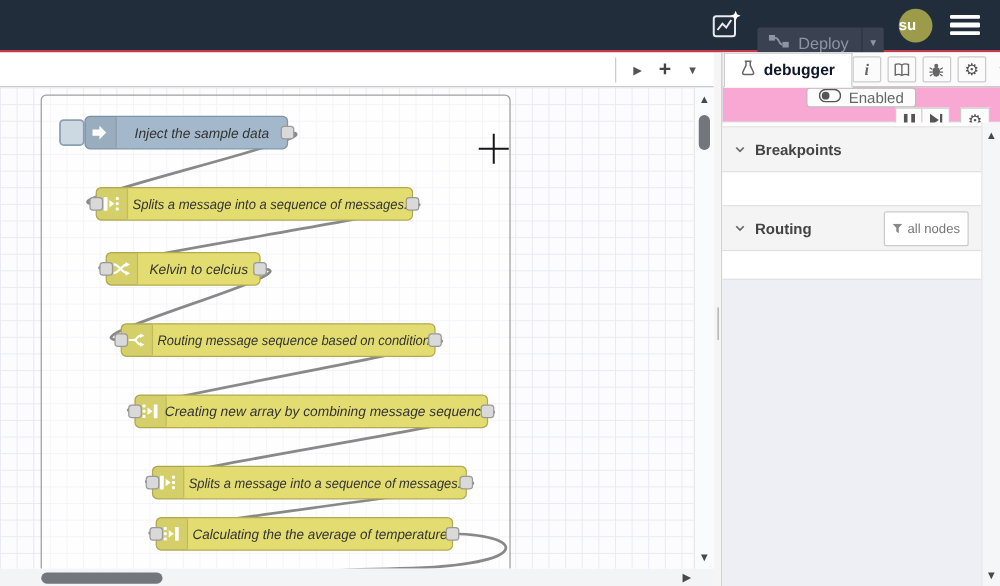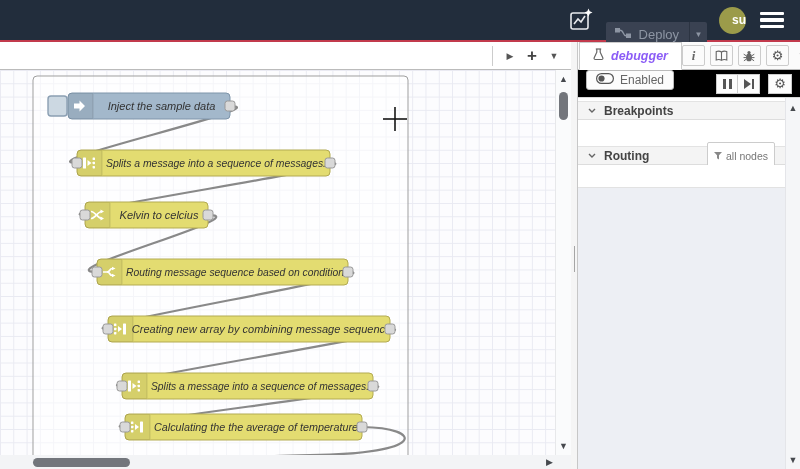--- a/index.html
+++ b/index.html
@@ -5,21 +5,21 @@
   * { box-sizing: border-box; margin: 0; padding: 0; }
   html,body { width:800px; height:469px; overflow:hidden; font-family:"Liberation Sans",sans-serif; background:#fff; }
 
   
   .header { height:40px; background:#222d3c; display:flex; align-items:center; justify-content:flex-end; gap:12px; padding-right:14px; }
   .red-line { height:2px; background:#c23a4c; }
   .hdr-btn { display:flex; align-items:center; justify-content:center; cursor:pointer; }
   .deploy-btn { display:flex; align-items:center; height:26px; background:#3a4252; border-radius:2px; color:#8d95a3; font-size:13px;margin-top:29px; }
   .deploy-main { display:flex; align-items:center; gap:7px; padding:0 10px 0 9px; }
   .deploy-caret { width:18px; align-self:stretch; display:flex; align-items:center; justify-content:center; border-left:1px solid #2c3442; font-size:8px; color:#8d95a3; }
-  .avatar { width:27px; height:27px; border-radius:50%; display:flex; align-items:center; justify-content:flex-end; color:#fff; font-size:12px; font-weight:bold; }
+  .avatar { width:27px; height:27px; border-radius:50%; display:flex; align-items:center; justify-content:flex-start; color:#fff; font-size:12px; font-weight:bold; }
   .hamburger { display:flex; flex-direction:column; gap:3px; padding:4px 2px; }
   .hamburger span { display:block; width:24px; height:3.5px; background:#fff; border-radius:1px; }
 
   
   .workspace { display:flex; height:427px; }
   .editor { width:571px; display:flex; flex-direction:column; }
 
   .tabbar { height:28px; background:#ffffff; border-bottom:1px solid #bbb; display:flex; align-items:center; justify-content:flex-end; padding-right:6px; }
   .tb-sep { width:1px; height:20px; background:#ccc; margin-right:6px; }
   .tb-btn { width:22px; height:22px; display:flex; align-items:center; justify-content:center; color:#555; cursor:pointer; }
@@ -41,40 +41,40 @@
   .hscroll { height:14px; background:#f3f4f6; position:relative; }
   .hthumb { position:absolute; left:33px; top:2.5px; width:97px; height:9px; background:#73767c; border-radius:5px; }
   .hscroll .arr { position:absolute; right:18px; top:2px; font-size:9px; color:#46494e; }
 
   .splitter { width:7px; background:#f5f5f5; border-right:1px solid #c7c7c7; position:relative; }
   .splitter .handle { position:absolute; left:3px; top:204px; width:1px; height:26px; background:#a5a5a5; }
 
   
   .sidebar { flex:1; display:flex; flex-direction:column; background:#fff; min-width:0; }
   .sb-tabbar { height:28px; background:#fbfbfb; border-bottom:1px solid #bbb; display:flex; align-items:center; }
-  .sb-tab { height:28px; display:flex; align-items:center; gap:7px; padding:0 13px; background:#fff; border:1px solid #ccc; border-bottom:1px solid #fff; margin-left:1px; margin-bottom:-1px; font-size:12.5px; font-weight:bold; color:#8b5cf6; position:relative; z-index:2; cursor:pointer;font-style:italic; }
+  .sb-tab { height:28px; display:flex; align-items:center; gap:7px; padding:0 13px; background:#fff; border:1px solid #ccc; border-bottom:1px solid #fff; margin-left:1px; margin-bottom:-1px; font-size:12.5px; font-weight:bold; color:#0f172a; position:relative; z-index:2; cursor:pointer; }
   .sb-tab-icons { margin-left:auto; display:flex; align-items:center; gap:5px; padding-right:7px; }
   .icon-tab { width:23px; height:21px; border:1px solid #ccc; border-radius:2px; background:#fbfbfb; display:flex; align-items:center; justify-content:center; color:#666; cursor:pointer; font-size:12px; }
   .icon-tab.info-g { font-family:"Liberation Serif",serif; font-weight:bold; font-style:italic; font-size:13px; }
   .caret-btn { width:16px; text-align:center; font-size:8px; color:#666; cursor:pointer; }
 
-  .sb-toolbar { height:28px; background:#000000; border-bottom:1px solid #d9d9d9; display:flex; padding:0 8px; }
+  .sb-toolbar { height:28px; background:#f9a8d4; border-bottom:1px solid #d9d9d9; display:flex; align-items:center; padding:0 8px;flex-direction:column; }
   .enabled-btn { display:flex; align-items:center; gap:6px; height:20px; padding:0 9px; border:1px solid #bbb; border-radius:3px; background:#fcfcfc; color:#666; font-size:12px; cursor:pointer; }
   .sb-toolbar .right { margin-left:auto; display:flex; align-items:center; gap:8px; }
   .btn-pair { display:flex; }
   .sq-btn { width:22px; height:20px; border:1px solid #ccc; background:#fcfcfc; display:flex; align-items:center; justify-content:center; cursor:pointer; color:#555; }
   .btn-pair .sq-btn + .sq-btn { border-left:none; }
   .gear-glyph { font-size:13px; line-height:1; color:#555; }
 
   .sb-body { flex:1; position:relative; background:#fff; }
   .sb-scrollstrip { position:absolute; right:0; top:0; bottom:0; width:15px; background:#f5f6f8; border-left:1px solid #e4e5e9; }
   .sb-scrollstrip .arr { position:absolute; left:0; width:14px; text-align:center; font-size:9px; color:#46494e; }
   .sb-scrollstrip .arr.up { top:5px; } .sb-scrollstrip .arr.down { bottom:4px; }
   .sb-content { position:absolute; left:0; right:15px; top:0; bottom:0; display:flex; flex-direction:column; }
-  .sec-header { height:19px; margin-top:3px; background:#f4f4f4; border-top:1px solid #e3e3e3; border-bottom:1px solid #ddd; display:flex; align-items:center; gap:8px; padding:0 10px; font-size:12px; font-weight:bold; color:#444; cursor:pointer; }
+  .sec-header { height:37px; margin-top:3px; background:#f4f4f4; border-top:1px solid #e3e3e3; border-bottom:1px solid #ddd; display:flex; align-items:center; gap:8px; padding:0 10px; font-size:12px; font-weight:bold; color:#444; cursor:pointer; }
   .sec-header.messages { margin-top:0; }
   .gap-bp { height:26px; background:#fff; }
   .gap-msg { height:22px; background:#fff; }
   .filler { flex:1; background:#edeff4; border-top:1px solid #e2e2e2; }
   .filter-btn { margin-left:auto; display:flex; align-items:center; gap:4px; height:17px; padding:13px 6px; border:1px solid #ccc; border-radius:2px; background:#fff; font-size:10.5px; font-weight:normal; color:#777; cursor:pointer; }
 </style>
 </head>
 <body>
 
 <div class="header">

